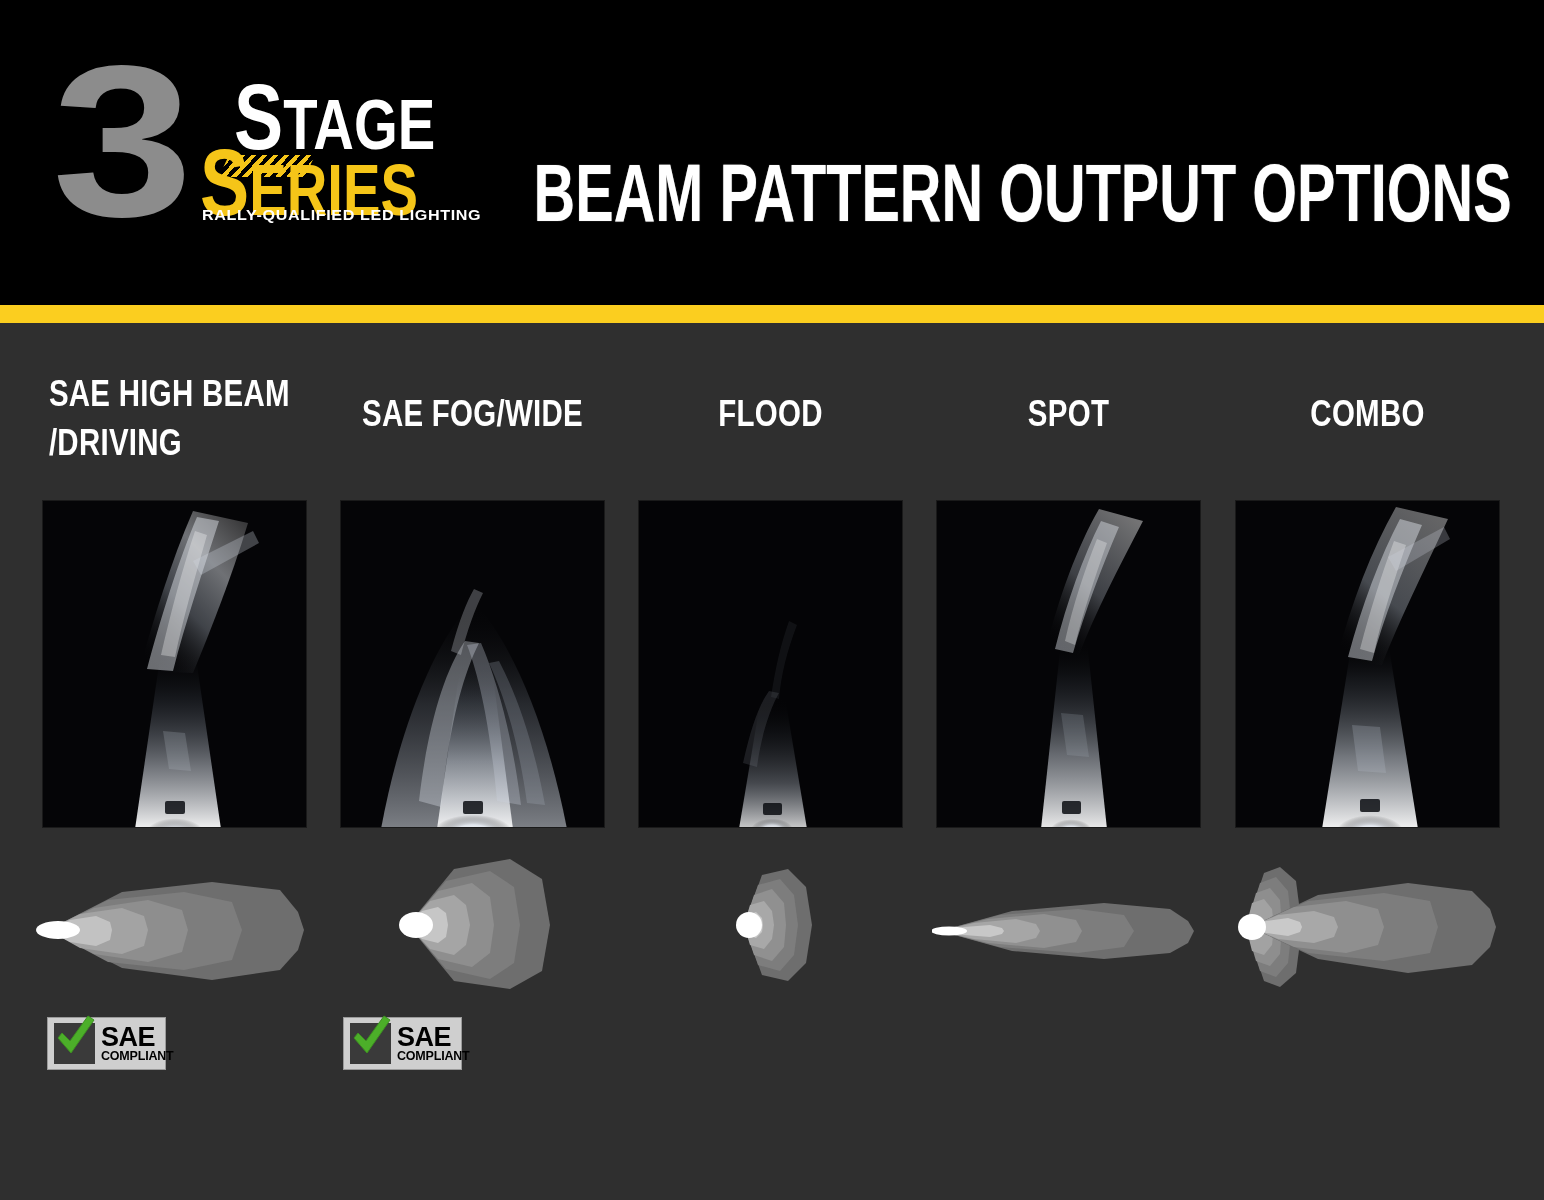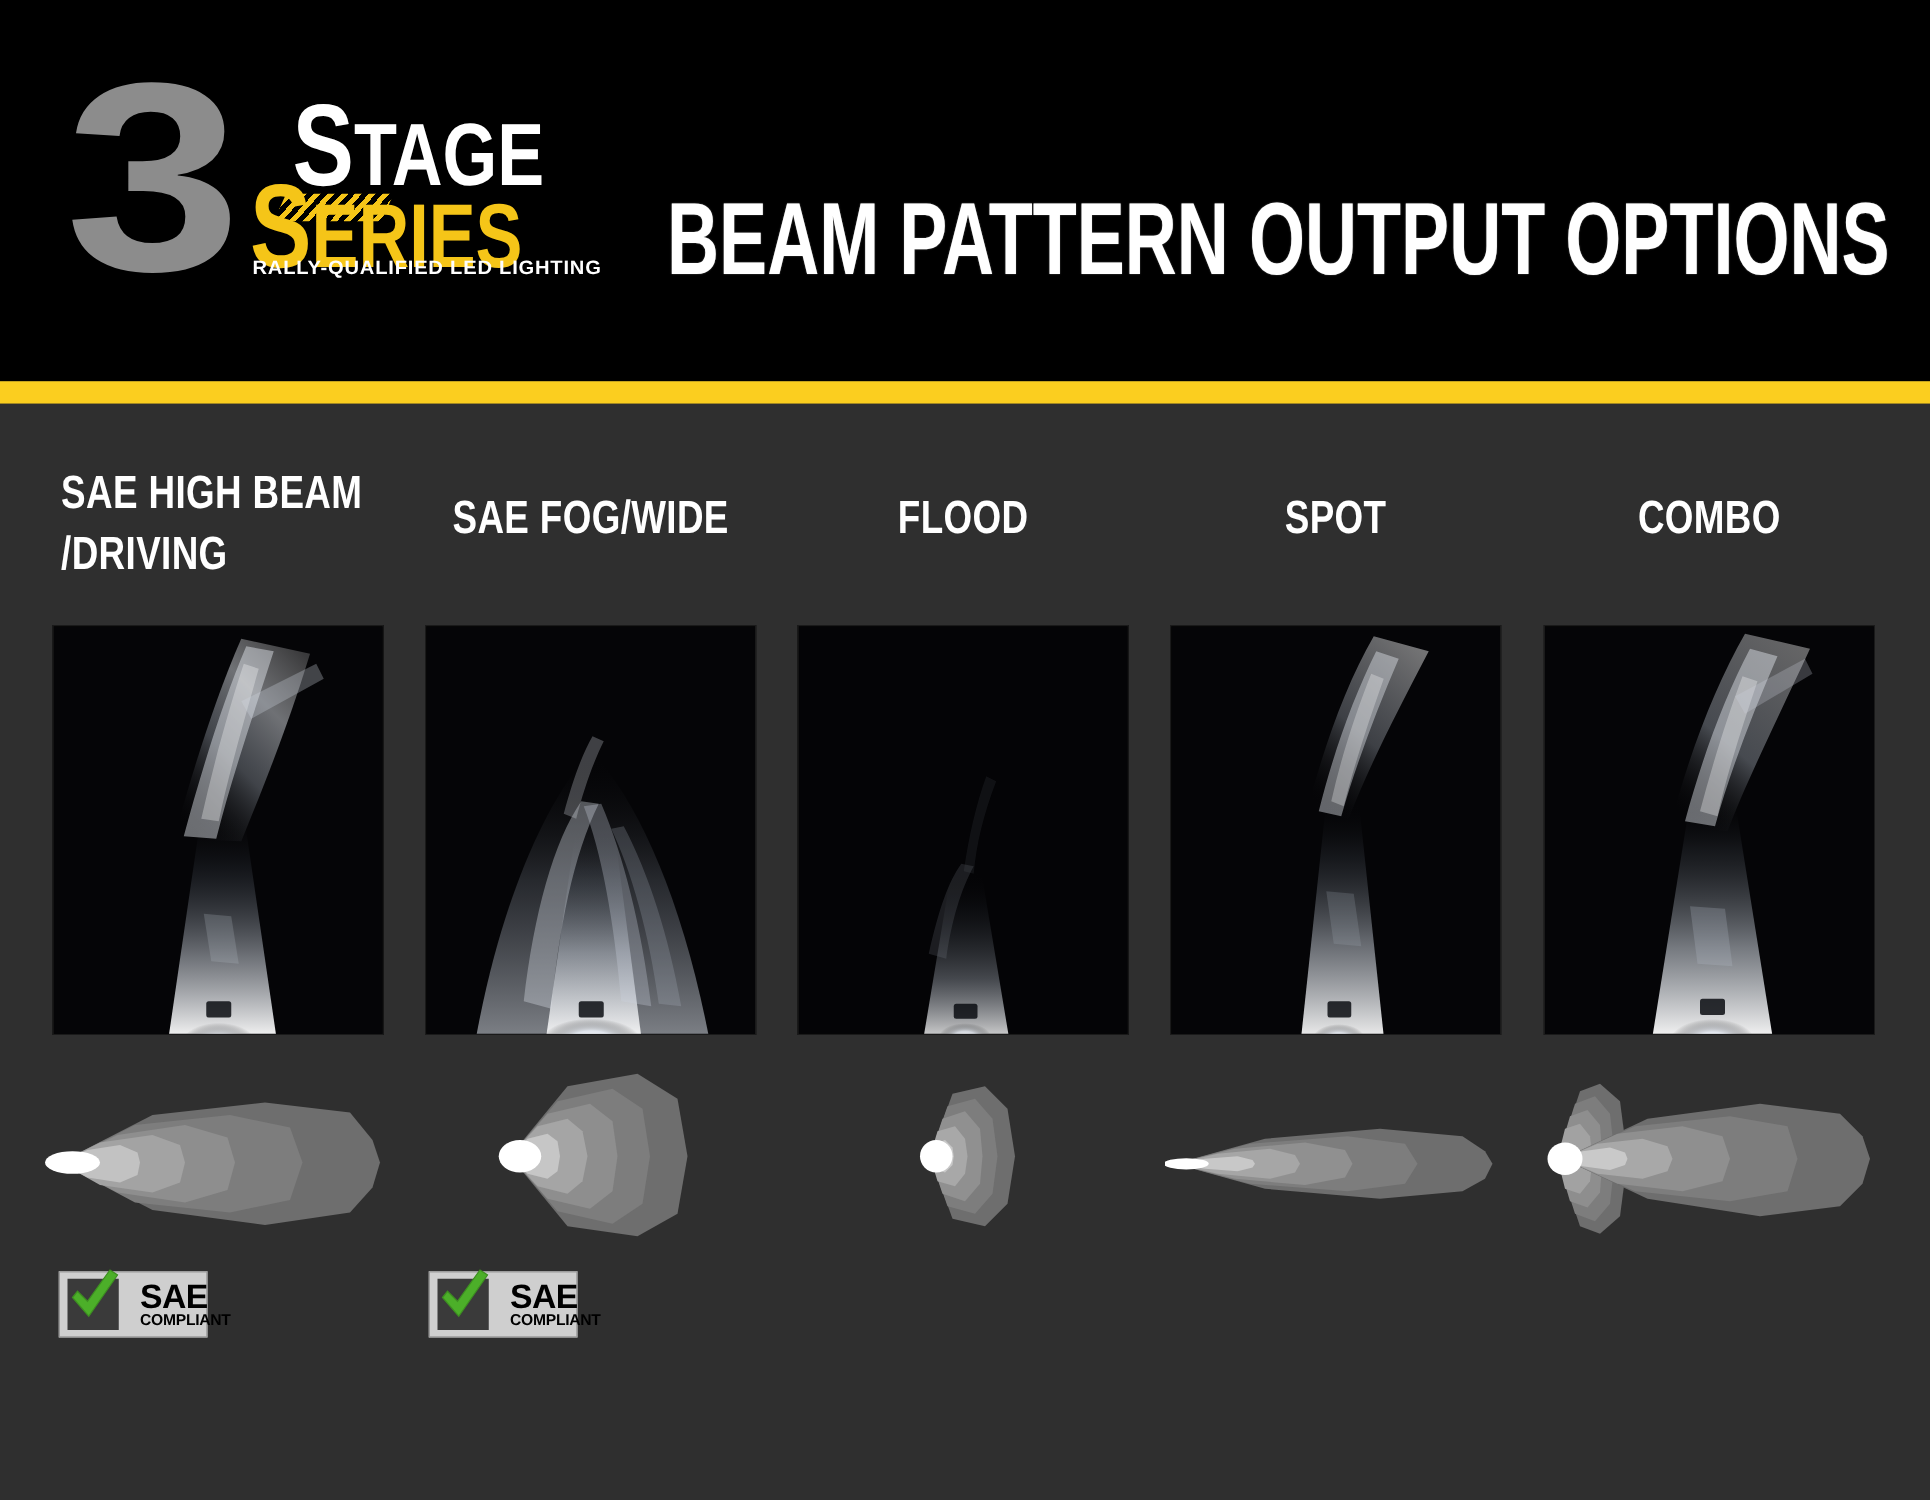--- a/index.html
+++ b/index.html
@@ -181,21 +181,21 @@
     flex: 0 0 auto;
   }
   .sae-check {
     position: absolute;
     left: 4px;
     top: -4px;
     width: 46px;
     height: 46px;
   }
   .sae-text {
-    margin-left: 17px;
+    margin-left: 6px;
     position: relative;
     z-index: 3;
   }
   .sae-text .sae-main {
     display: block;
     color: #000000;
     font-size: 27px;
     font-weight: bold;
     line-height: 25px;
     letter-spacing: -0.5px;

